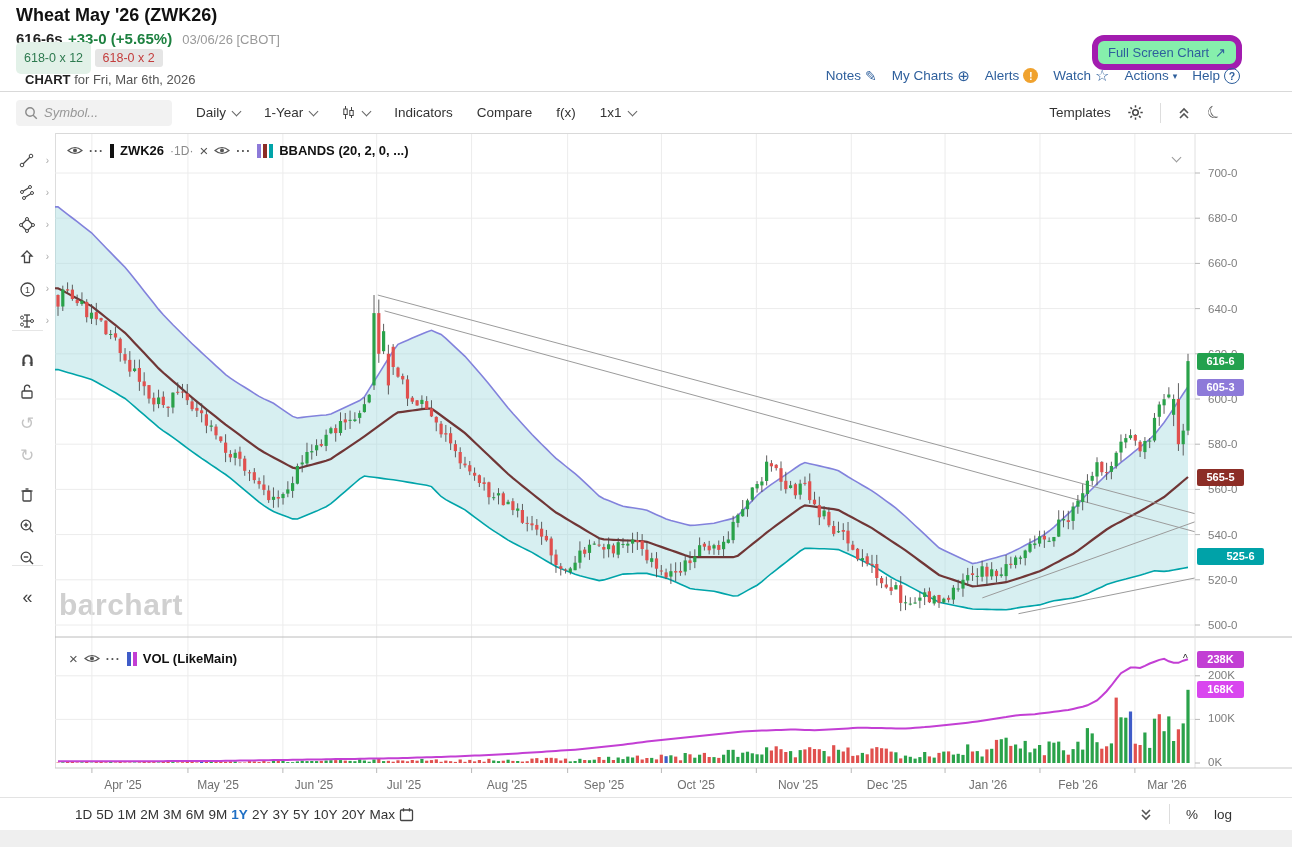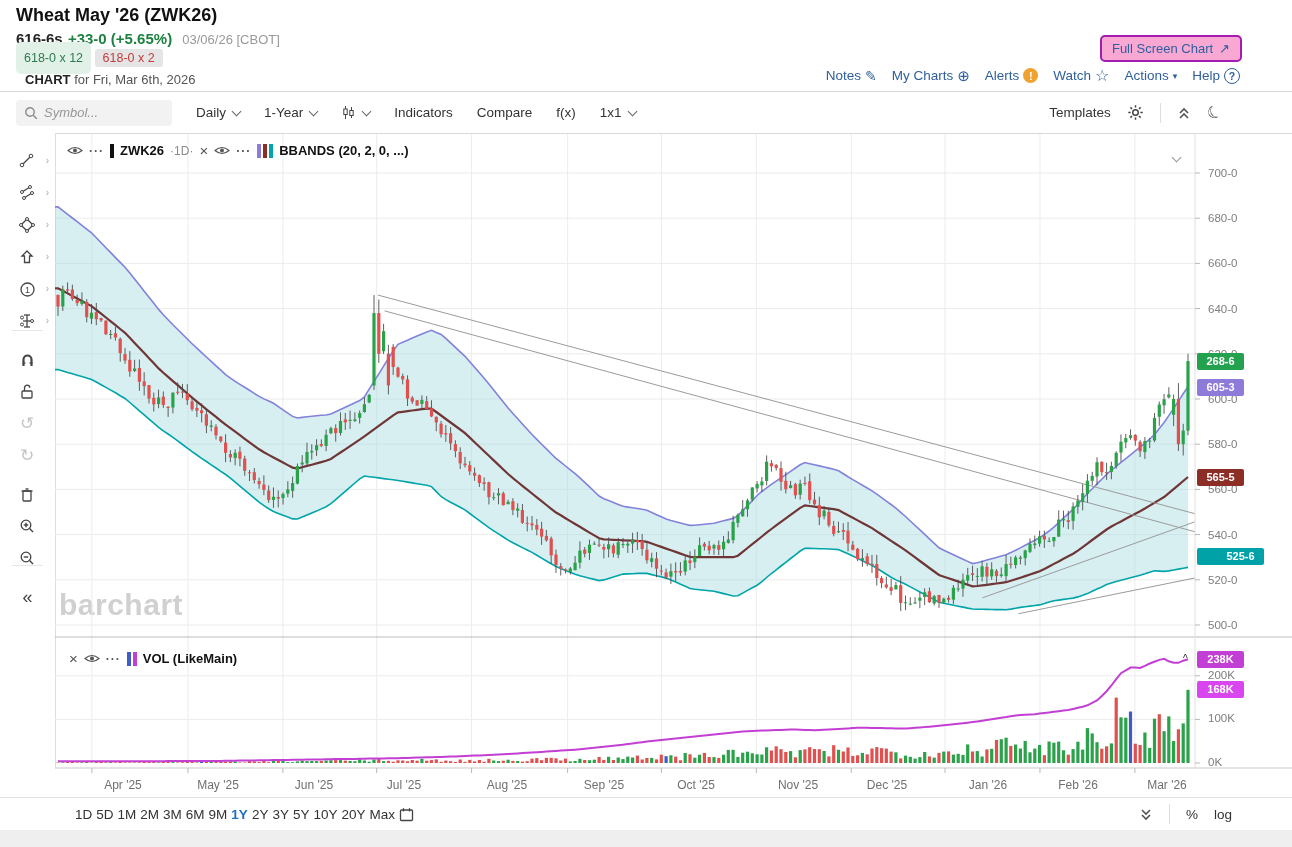--- a/index.html
+++ b/index.html
@@ -9,22 +9,22 @@
   #header{position:absolute;left:0;top:0;width:1292px;height:91px;border-bottom:1px solid #d9d9d9;background:#fff}
   .page-title{position:absolute;left:16px;top:5px;font-size:18px;font-weight:700;color:#111}
   .quote-line{position:absolute;left:16px;top:30px;font-size:15px;font-weight:700;color:#222}
   .quote-line .chg{color:#1d8140;margin-left:1px}
   .quote-line .sess{color:#999;font-weight:400;font-size:13px;margin-left:6px}
   .quote-badges{position:absolute;left:16px;top:51px;font-size:12.5px}
   .badge-bid{background:#e2f1e8;color:#2d7a4f;padding:9px 8px;border-radius:5px}
   .badge-ask{background:#e5e5e5;color:#c43d3d;padding:2px 8px;border-radius:3px;}
   .chart-for{position:absolute;left:25px;top:72px;font-size:13px;color:#555}
   .chart-for b{color:#222}
-  .fullscreen-btn{position:absolute;right:50px;top:35px;border:2px solid #a21caf;border-radius:5px;
-       color:#2e5f9c;font-size:13px;padding:4px 10px;background:#f9a8d4;cursor:pointer;display:flex;gap:6px;align-items:center}
+  .fullscreen-btn{position:absolute;right:50px;top:35px;border:6px solid #a21caf;border-radius:12px;
+       color:#2e5f9c;font-size:13px;padding:4px 10px;background:#86efac;cursor:pointer;display:flex;gap:6px;align-items:center}
   #quick-links{position:absolute;right:52px;top:66px;display:flex;gap:15px;align-items:center;font-size:13.5px;color:#2e5f9c}
   .qlink{display:flex;align-items:center;gap:4px;cursor:pointer}
   .alert-badge{width:15px;height:15px;border-radius:50%;background:#f0a22e;color:#fff;font-size:11px;font-weight:700;
        display:inline-flex;align-items:center;justify-content:center}
   .help-badge{width:14px;height:14px;border-radius:50%;border:1.5px solid #2e5f9c;color:#2e5f9c;font-size:10.5px;font-weight:700;
        display:inline-flex;align-items:center;justify-content:center}
   
   #main-toolbar{position:absolute;left:0;top:92px;width:1292px;height:41px;border-bottom:1px solid #d9d9d9;background:#fff;
        display:flex;align-items:center}
   .search-box{margin-left:16px;width:140px;height:26px;background:#f2f2f2;border-radius:4px;display:flex;align-items:center;
@@ -1142,21 +1142,21 @@
     <span class="dots">···</span>
     <span style="display:inline-flex;gap:2px">
       <span class="cbar" style="background:#3f5cc8"></span>
         <span class="cbar" style="background:#c23ed4"></span>
     </span>
     <span>VOL (LikeMain)</span>
   </div>
 
   <div class="pane-chev"><span class="chev"></span></div>
   <div id="overlay-badges">
-      <div class="px-badge" style="background: rgb(35, 161, 78); top: 219.6px;">268-6</div>
+      <div class="px-badge" style="background: rgb(35, 161, 78); top: 219.6px;">616-6</div>
       <div class="px-badge" style="background: rgb(141, 122, 217); top: 245.5px;">605-3</div>
       <div class="px-badge" style="background: rgb(140, 45, 38); top: 335.5px;">565-5</div>
       <div class="px-badge" style="background: rgb(0, 162, 168); top: 415px; padding-left: 20px;">525-6</div>
       <div class="px-badge" style="background: rgb(194, 62, 212); top: 517.7px;">238K</div>
       <div class="px-badge" style="background: #d946ef; top: 548.3px;">168K</div>
     </div>
 </div>
 
 <div id="range-bar">
   <div id="range-items">

